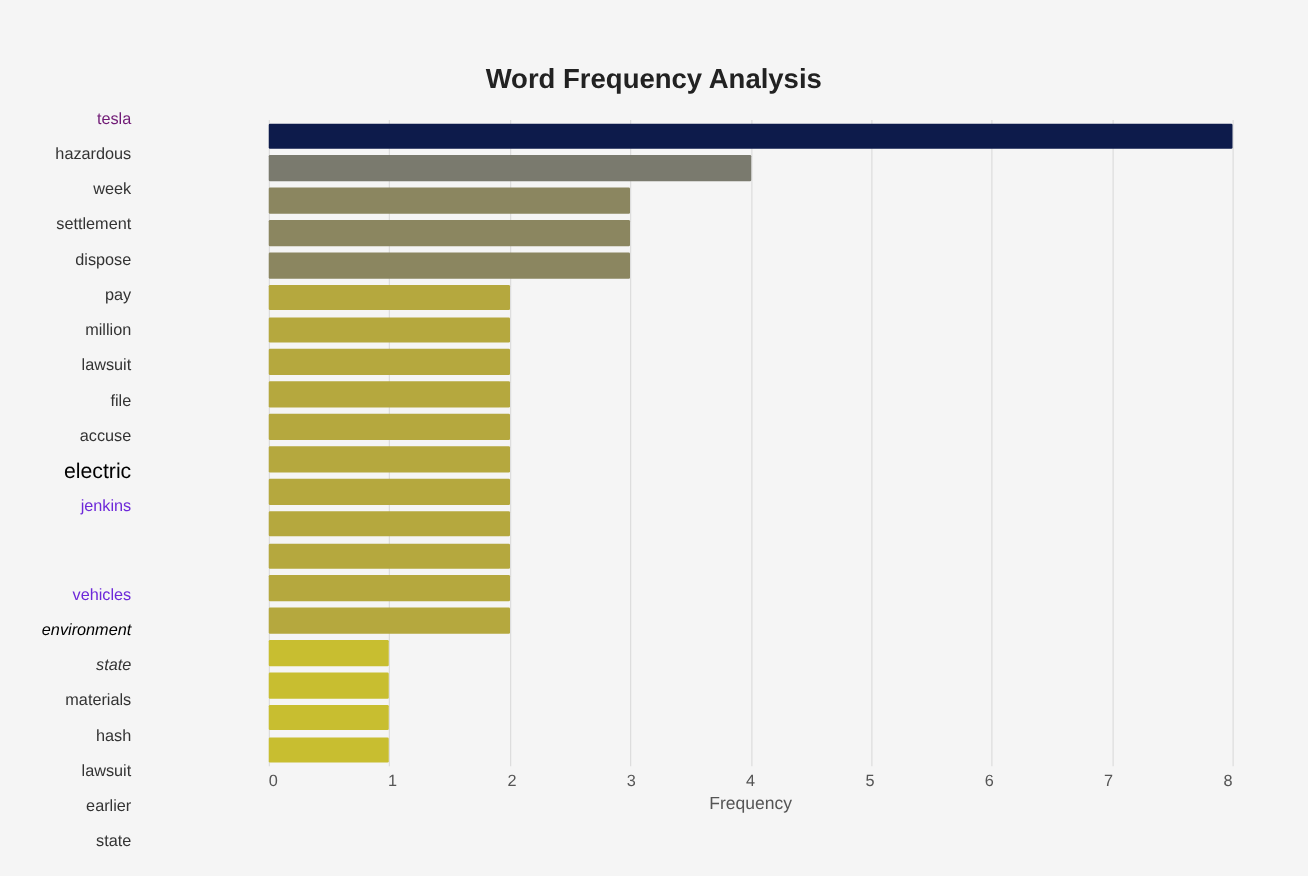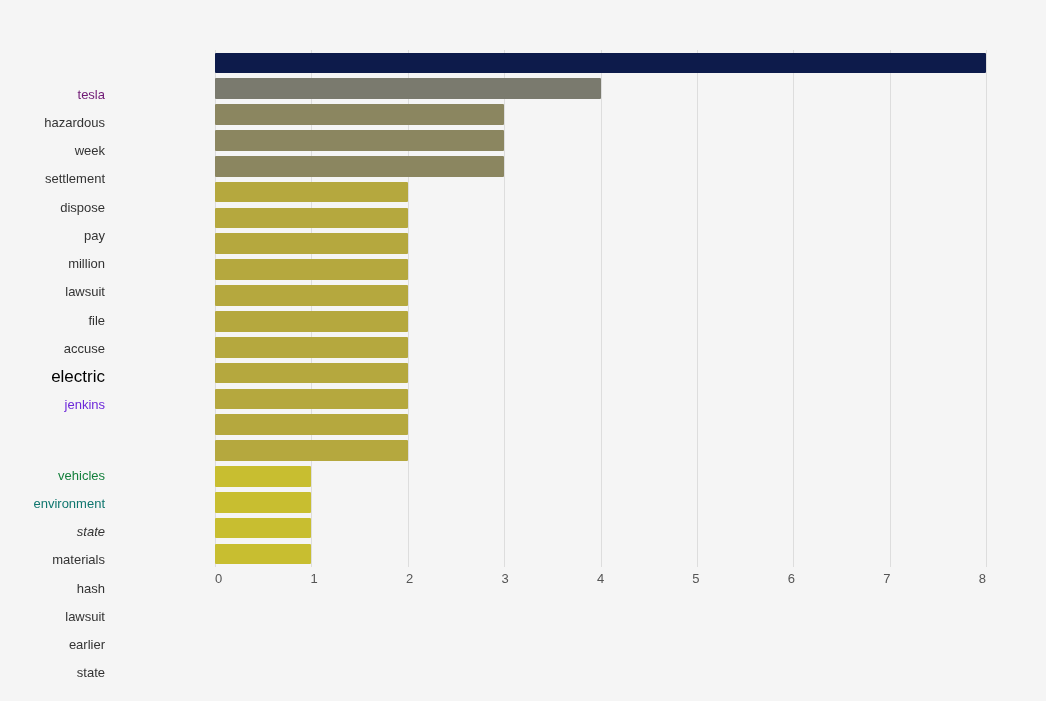--- a/index.html
+++ b/index.html
@@ -25,20 +25,21 @@
       font-weight: bold;
       color: #222;
       margin-bottom: 20px;
       margin-left: -60px;
     }
   </style>
 </head>
 <body>
 
 <div class="chart-container">
+  <div class="chart-title">Word Frequency Analysis</div>
   <div style="display:flex; height: calc(100% - 60px); margin-left: 95px;">
 
     <div style="flex:1; position:relative; display:flex; flex-direction:column;">
 
       <div style="flex:1; position:relative;">
 
         <div style="position:absolute; top:0; left:0; right:0; bottom:0; display:flex; justify-content:space-between; pointer-events:none;">
           <div id="gridContainer" style="position:absolute;top:0;left:0;right:0;bottom:0;">
               <div style="position: absolute; top: 0px; bottom: 0px; left: 0%; width: 1px; background: rgb(221, 221, 221);"></div>
               <div style="position: absolute; top: 0px; bottom: 0px; left: 12.5%; width: 1px; background: rgb(221, 221, 221);"></div>
@@ -121,39 +122,40 @@
             <span style="display: inline-block; text-align: center;">0</span>
             <span style="display: inline-block; text-align: center;">1</span>
             <span style="display: inline-block; text-align: center;">2</span>
             <span style="display: inline-block; text-align: center;">3</span>
             <span style="display: inline-block; text-align: center;">4</span>
             <span style="display: inline-block; text-align: center;">5</span>
             <span style="display: inline-block; text-align: center;">6</span>
             <span style="display: inline-block; text-align: center;">7</span>
             <span style="display: inline-block; text-align: center;">8</span>
           </div>
+        <div style="text-align:center; font-size:14px; color:#555; margin-top:2px;">Frequency</div>
       </div>
     </div>
   </div>
 
   <div id="yLabelsContainer" style="position: absolute; left: 0px; top: 60px; width: 95px; bottom: 34px; display: flex; flex-direction: column;">
       <div style="flex: 1 1 0%; display: flex; align-items: center; justify-content: flex-end; padding-right: 10px; font-size: 13px; color: #701a75;">tesla</div>
       <div style="flex: 1 1 0%; display: flex; align-items: center; justify-content: flex-end; padding-right: 10px; font-size: 13px; color: rgb(51, 51, 51);">hazardous</div>
       <div style="flex: 1 1 0%; display: flex; align-items: center; justify-content: flex-end; padding-right: 10px; font-size: 13px; color: rgb(51, 51, 51);">week</div>
       <div style="flex: 1 1 0%; display: flex; align-items: center; justify-content: flex-end; padding-right: 10px; font-size: 13px; color: rgb(51, 51, 51);">settlement</div>
       <div style="flex: 1 1 0%; display: flex; align-items: center; justify-content: flex-end; padding-right: 10px; font-size: 13px; color: rgb(51, 51, 51);">dispose</div>
       <div style="flex: 1 1 0%; display: flex; align-items: center; justify-content: flex-end; padding-right: 10px; font-size: 13px; color: rgb(51, 51, 51);">pay</div>
       <div style="flex: 1 1 0%; display: flex; align-items: center; justify-content: flex-end; padding-right: 10px; font-size: 13px; color: rgb(51, 51, 51);">million</div>
       <div style="flex: 1 1 0%; display: flex; align-items: center; justify-content: flex-end; padding-right: 10px; font-size: 13px; color: rgb(51, 51, 51);">lawsuit</div>
       <div style="flex: 1 1 0%; display: flex; align-items: center; justify-content: flex-end; padding-right: 10px; font-size: 13px; color: rgb(51, 51, 51);">file</div>
       <div style="flex: 1 1 0%; display: flex; align-items: center; justify-content: flex-end; padding-right: 10px; font-size: 13px; color: rgb(51, 51, 51);">accuse</div>
       <div style="flex: 1 1 0%; display: flex; align-items: center; justify-content: flex-end; padding-right: 10px; font-size: 17px; color: #000000;">electric</div>
       <div style="flex: 1 1 0%; display: flex; align-items: center; justify-content: flex-end; padding-right: 10px; font-size: 13px; color: #6d28d9;">jenkins</div>
-      <div style="flex: 1 1 0%; display: flex; align-items: center; justify-content: flex-end; padding-right: 10px; font-size: 13px; color: #15803d; margin-top: 42px;">vehicles</div>
-      <div style="flex: 1 1 0%; display: flex; align-items: center; justify-content: flex-end; padding-right: 10px; font-size: 13px; color: #0f766e;">environment</div>
+      <div style="flex: 1 1 0%; display: flex; align-items: center; justify-content: flex-end; padding-right: 10px; font-size: 13px; color: #6d28d9; margin-top: 42px;">vehicles</div>
+      <div style="flex: 1 1 0%; display: flex; align-items: center; justify-content: flex-end; padding-right: 10px; font-size: 13px; color: #000000; font-style: italic;">environment</div>
       <div style="flex: 1 1 0%; display: flex; align-items: center; justify-content: flex-end; padding-right: 10px; font-size: 13px; color: rgb(51, 51, 51); font-style: italic;">state</div>
       <div style="flex: 1 1 0%; display: flex; align-items: center; justify-content: flex-end; padding-right: 10px; font-size: 13px; color: rgb(51, 51, 51); text-align: center;">materials</div>
       <div style="flex: 1 1 0%; display: flex; align-items: center; justify-content: flex-end; padding-right: 10px; font-size: 13px; color: rgb(51, 51, 51);">hash</div>
       <div style="flex: 1 1 0%; display: flex; align-items: center; justify-content: flex-end; padding-right: 10px; font-size: 13px; color: rgb(51, 51, 51);">lawsuit</div>
       <div style="flex: 1 1 0%; display: flex; align-items: center; justify-content: flex-end; padding-right: 10px; font-size: 13px; color: rgb(51, 51, 51);">earlier</div>
       <div style="flex: 1 1 0%; display: flex; align-items: center; justify-content: flex-end; padding-right: 10px; font-size: 13px; color: rgb(51, 51, 51);">state</div>
     </div>
 </div>
 
 </body></html>

